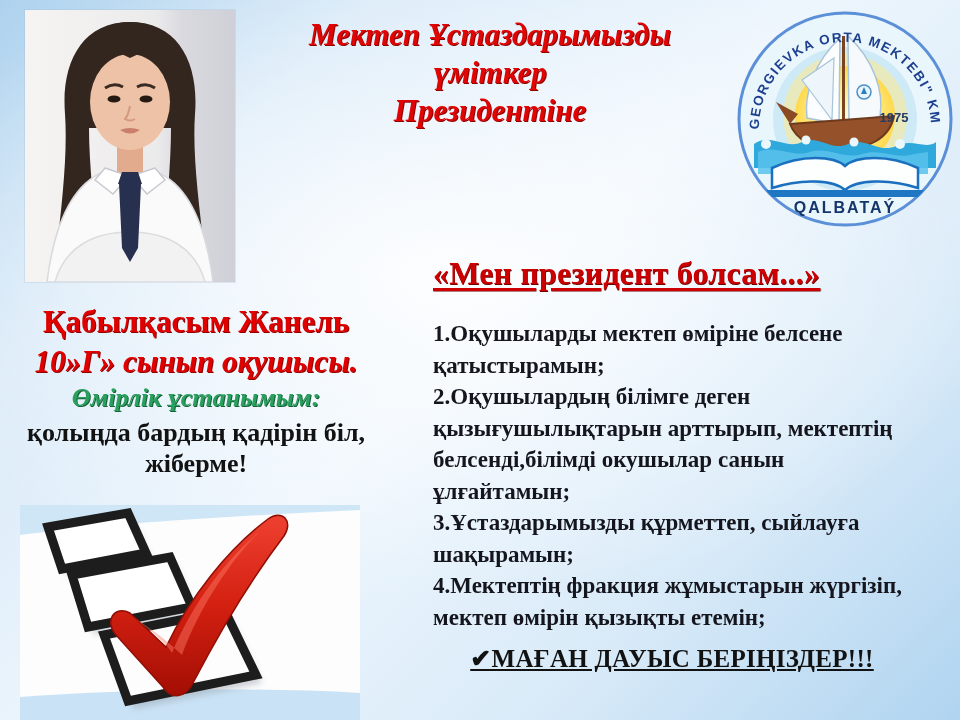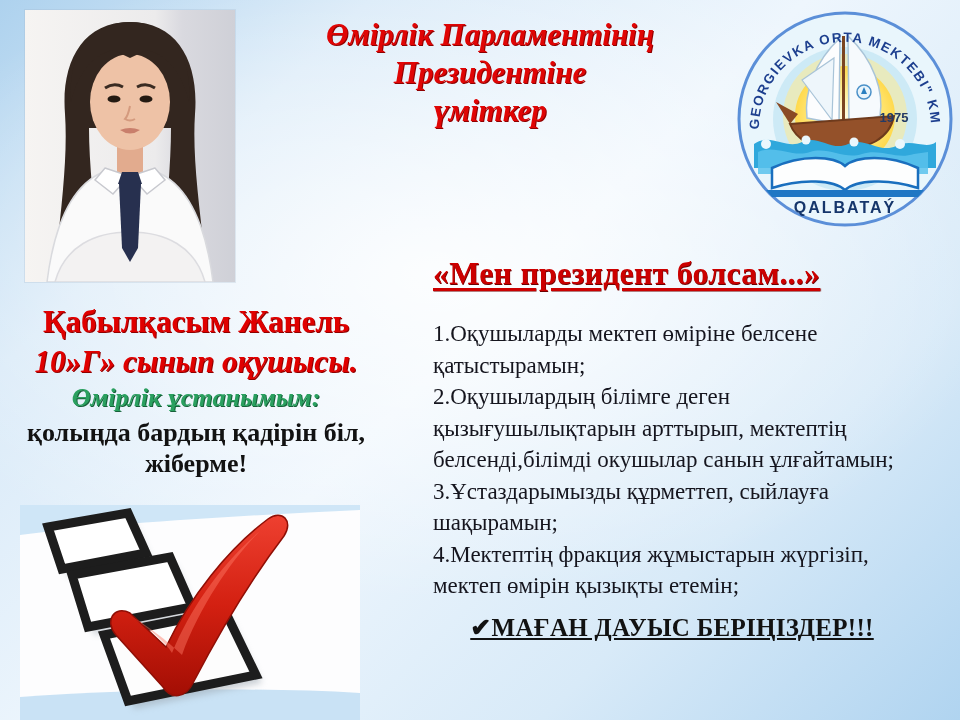--- a/index.html
+++ b/index.html
@@ -32,21 +32,21 @@
   .motto{font-size:26px;font-weight:bold;color:#121212;line-height:31px;margin-top:3px;}
   
   .checkimg{left:20px;top:505px;width:340px;height:215px;}
   
   .right-block{left:433px;top:255px;width:478px;}
   .r-heading{
     font-size:32px;font-weight:bold;color:#cc0000;
     text-decoration:underline;text-underline-offset:4px;
     text-shadow:0.5px 0.5px 0 #6d0000;letter-spacing:.2px;
   }
-  .r-items{margin-top:26px;font-size:23px;font-weight:normal;color:#15151e;line-height:31.5px;}
+  .r-items{margin-top:26px;font-size:23px;font-weight:bold;color:#15151e;line-height:31.5px;}
   .r-item{margin:0;}
   .vote{
     margin-top:11px;text-align:center;font-size:25px;font-weight:bold;color:#121212;
     letter-spacing:.3px;
     text-decoration:underline;
   }
 </style>
 </head>
 <body>
 
@@ -86,23 +86,23 @@
     <path d="M95 120 Q105 116 115 120 Q105 127 95 120 Z" fill="#c97f6c"></path>
 
     <path d="M80 158 L104 166 L88 184 L70 170 Z" fill="#ffffff" stroke="#c8c9cf" stroke-width="1.5"></path>
     <path d="M130 158 L106 166 L122 184 L140 170 Z" fill="#ffffff" stroke="#c8c9cf" stroke-width="1.5"></path>
 
     <path d="M97 162 L113 162 L117 174 L93 174 Z" fill="#27304f"></path>
     <path d="M94 174 L116 174 L113 238 L105 252 L97 238 Z" fill="#27304f"></path>
   </svg>
 
   <div class="abs title">
-    <div>Өмірлік Парламентінің</div>
+    <div>Мектеп Ұстаздарымызды</div>
+    <div>үміткер</div>
     <div>Президентіне</div>
-    <div>үміткер</div>
   </div>
 
   <svg class="abs logo" viewBox="0 0 218 226" role="img">
     <defs>
       <radialGradient id="sun" cx="0.5" cy="0.5" r="0.5">
         <stop offset="0" stop-color="#fffce0"></stop>
         <stop offset="0.55" stop-color="#ffee8e"></stop>
         <stop offset="1" stop-color="#ffd94d"></stop>
       </radialGradient>
       <path id="arcTop" d="M 23 122 A 86 86 0 1 1 195 122" fill="none"></path>

